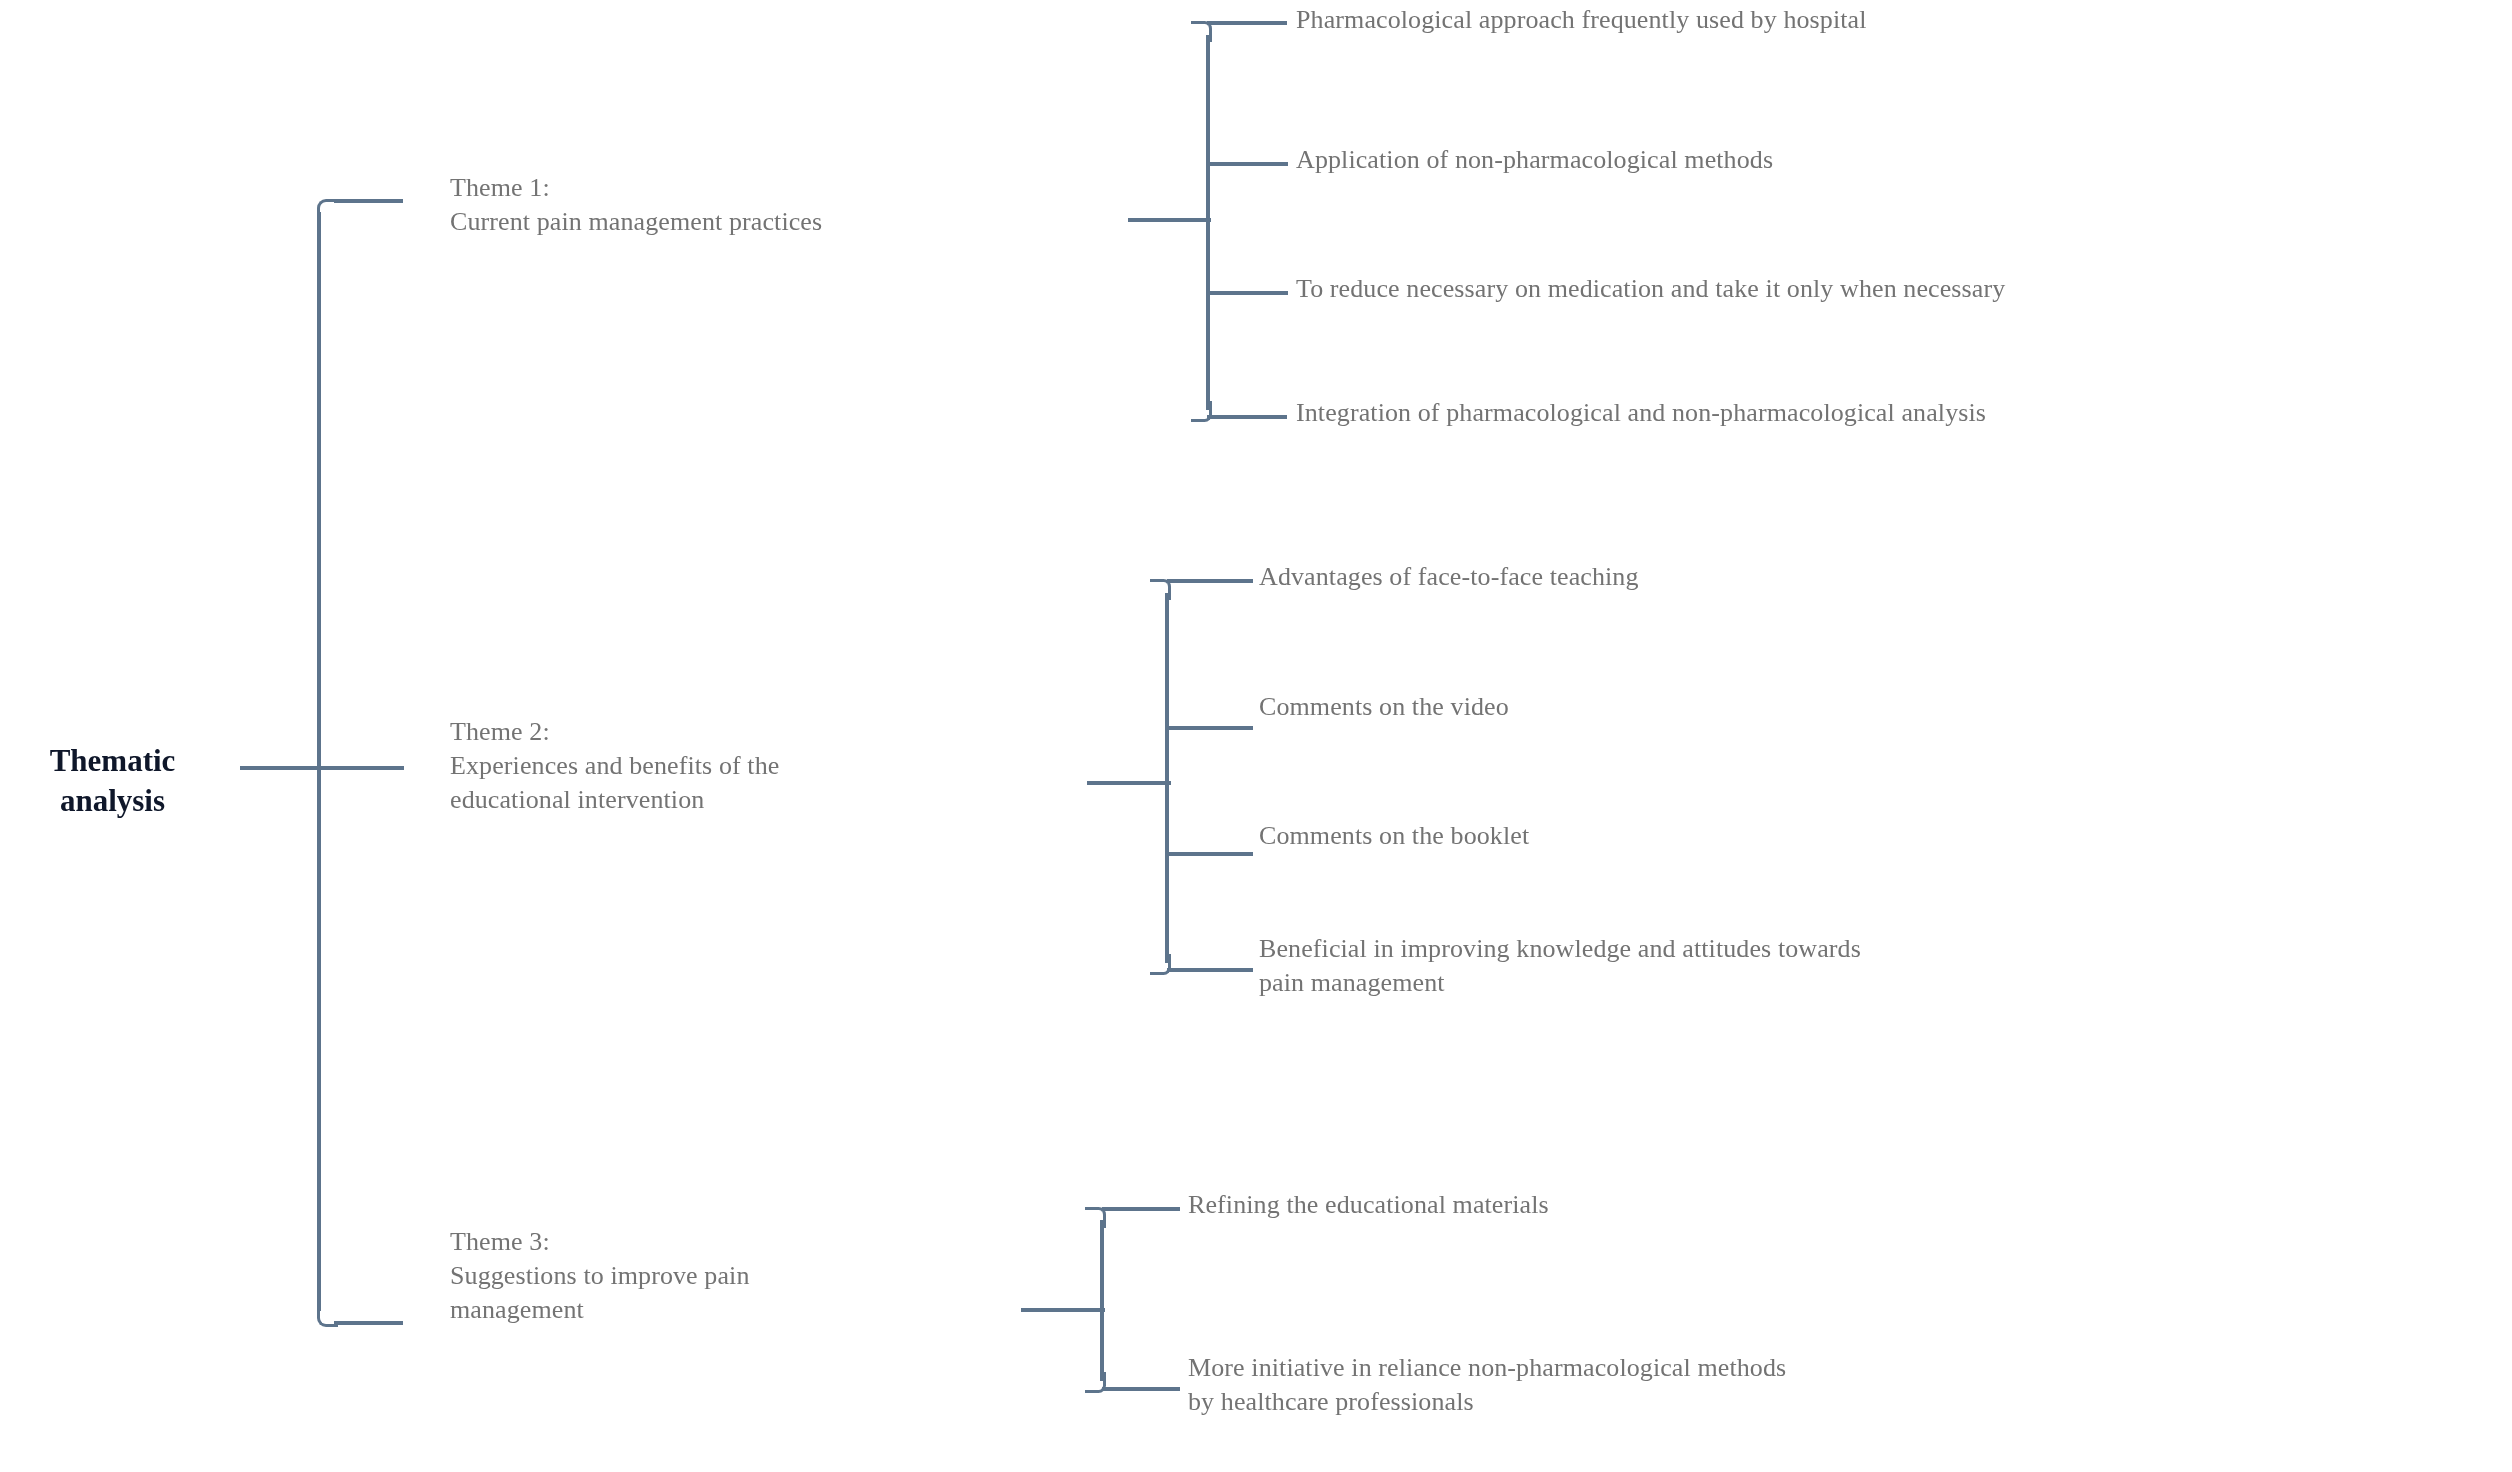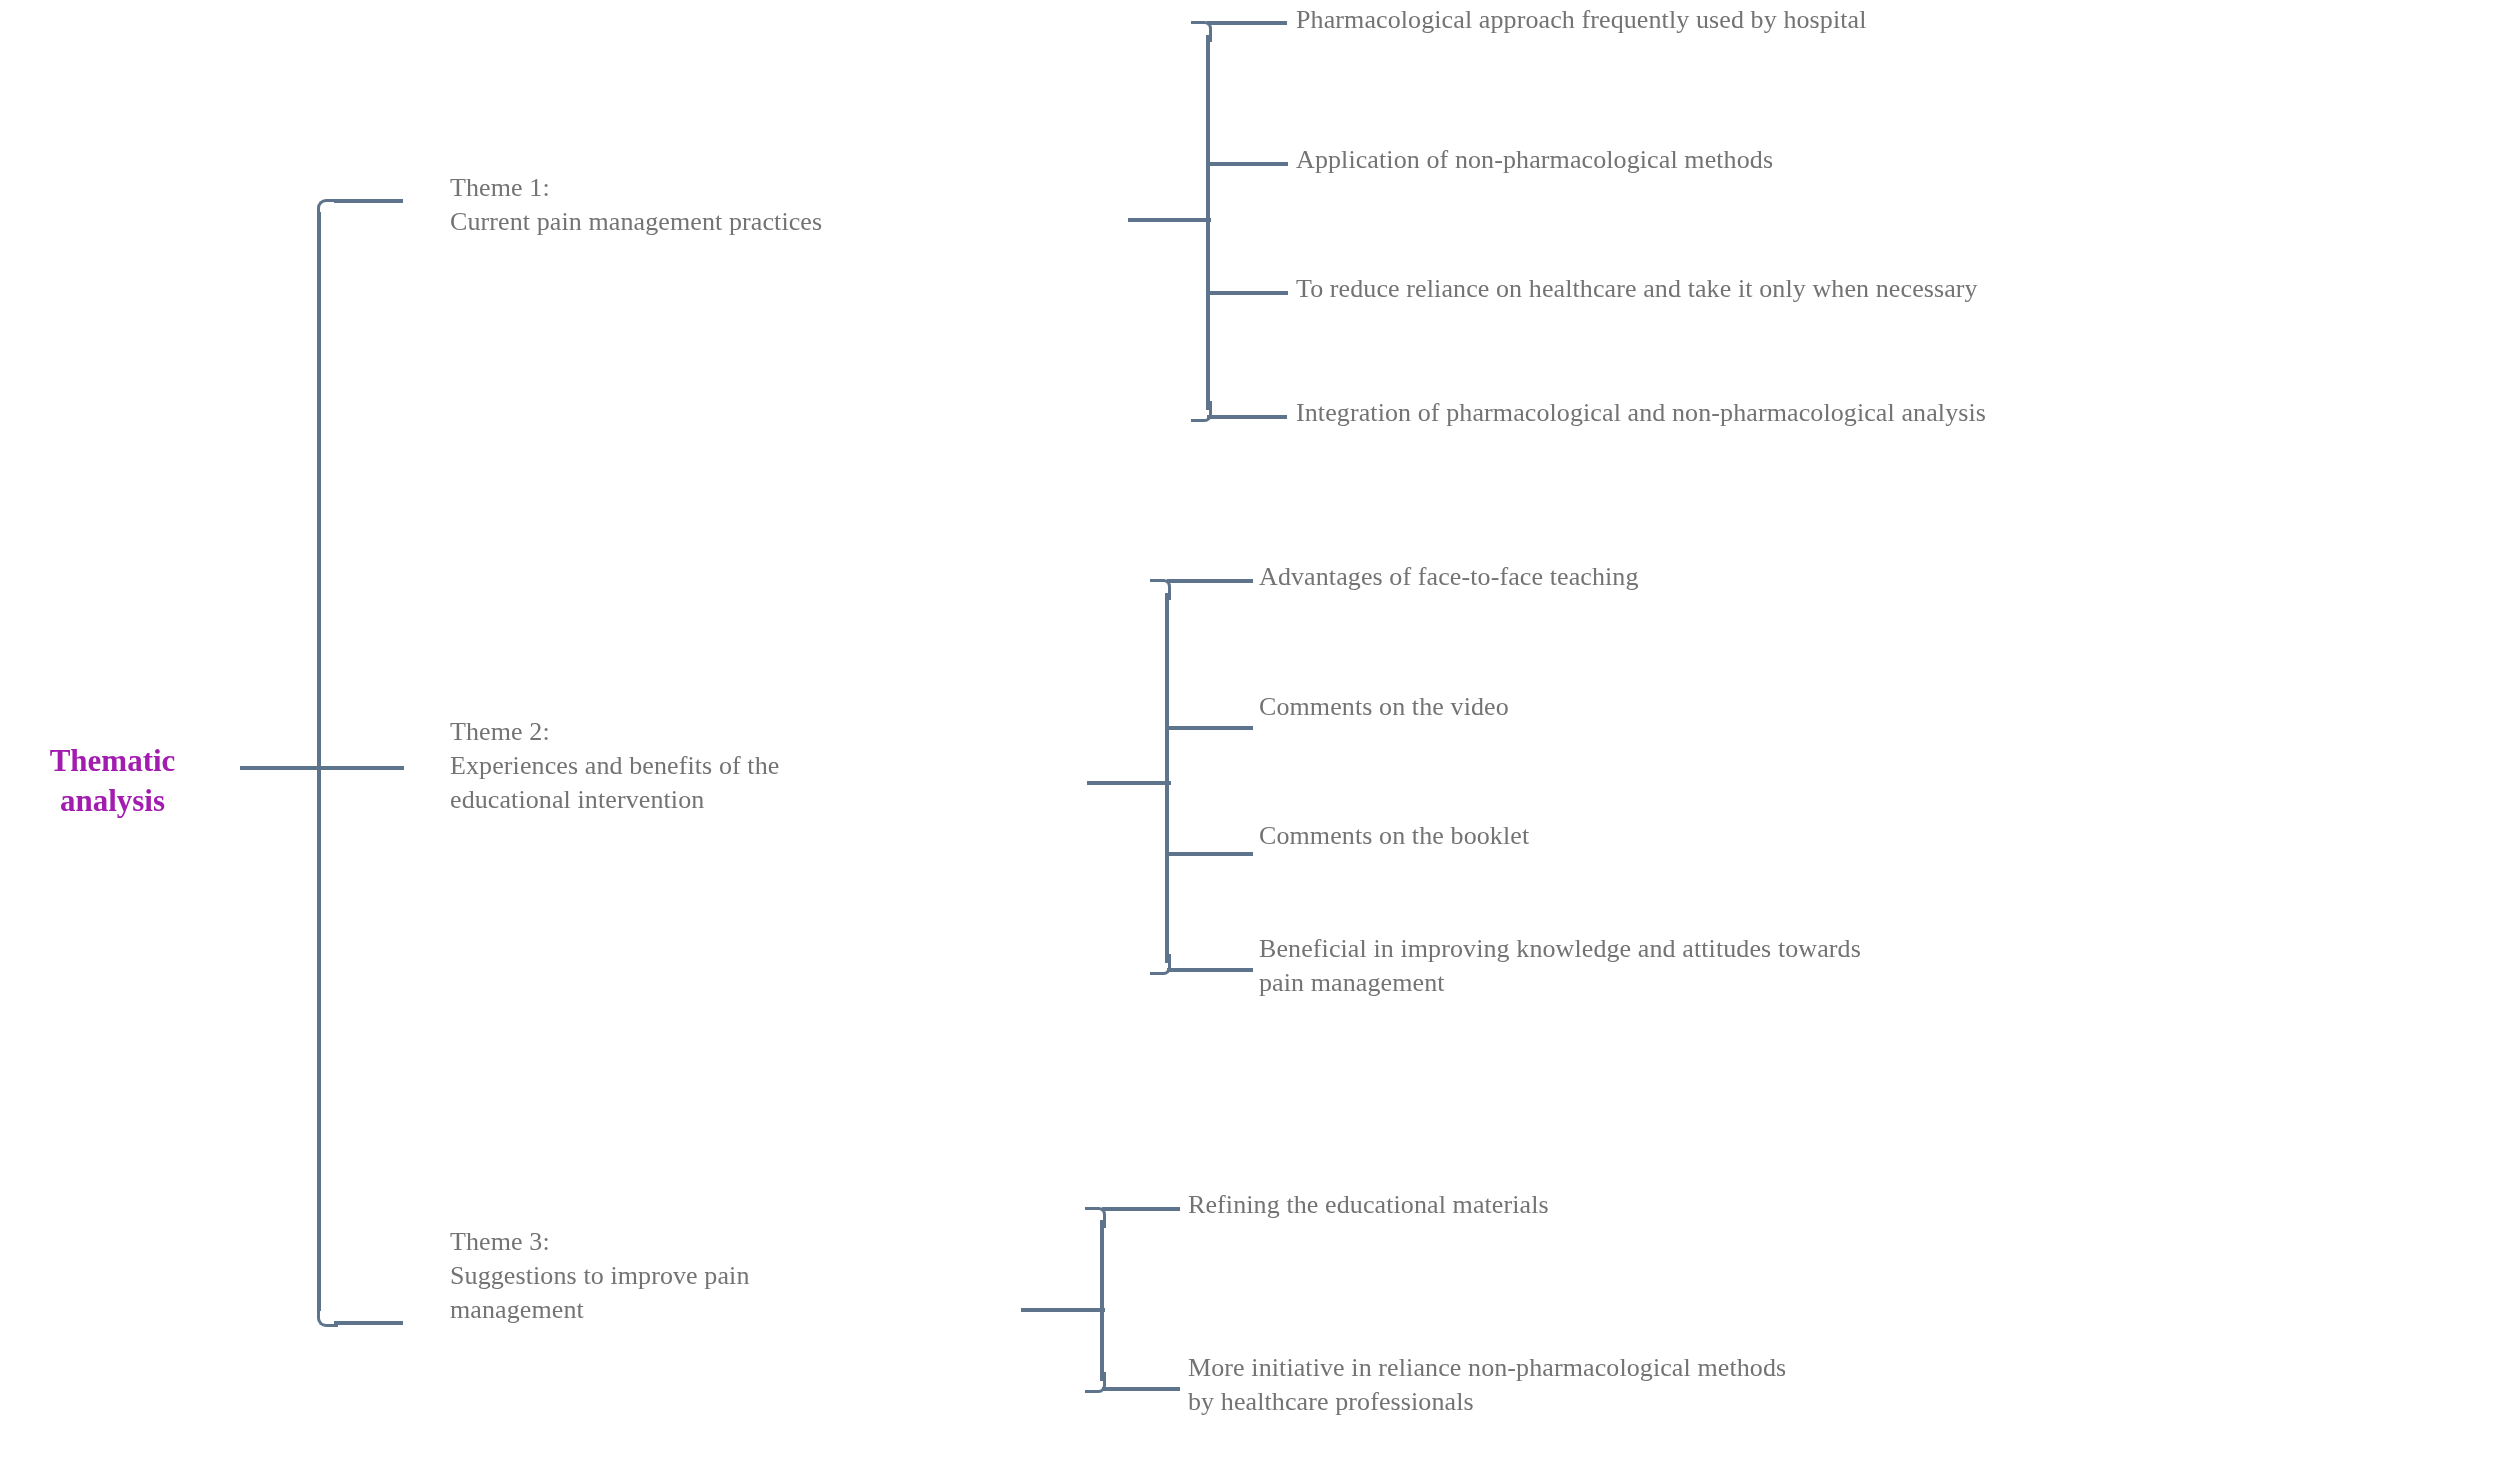--- a/index.html
+++ b/index.html
@@ -18,21 +18,21 @@
   .node-text {
     position: absolute;
     color: #737373;
     font-size: 26px;
     line-height: 1.30;
     white-space: pre-line;
     letter-spacing: 0.1px;
   }
   .root-label {
     position: absolute;
-    color: #a21caf;
+    color: #0f172a;
     font-weight: bold;
     font-size: 31px;
     line-height: 1.30;
     text-align: center;
     white-space: pre-line;
   }
   .connector {
     position: absolute;
     background: #5d748c;
   }
@@ -96,21 +96,21 @@
 
   <div class="connector h-line" style="left:1206px; top:162px; width:82px;"></div>
 
   <div class="connector h-line" style="left:1206px; top:291px; width:82px;"></div>
 
   <div class="corner elbow-br" style="left:1191px; top:401px; width:18px; height:18px;"></div>
   <div class="connector h-line" style="left:1207px; top:415px; width:80px;"></div>
 
   <div class="node-text" style="left:1296px; top:3px; width:1171px;">Pharmacological approach frequently used by hospital</div>
   <div class="node-text" style="left:1296px; top:143px; width:1171px;">Application of non-pharmacological methods</div>
-  <div class="node-text" style="left:1296px; top:272px; width:1201px;">To reduce reliance on healthcare and take it only when necessary</div>
+  <div class="node-text" style="left:1296px; top:272px; width:1201px;">To reduce necessary on medication and take it only when necessary</div>
   <div class="node-text" style="left:1296px; top:396px; width:1208px;">Integration of pharmacological and non-pharmacological analysis</div>
 
   <div class="node-text" style="left:450px; top:715px; width:660px;">Theme 2:
 Experiences and benefits of the
 educational intervention</div>
 
   <div class="connector h-line" style="left:1087px; top:781px; width:84px;"></div>
 
   <div class="corner elbow-tr" style="left:1150px; top:579px; width:18px; height:18px;"></div>
   <div class="connector h-line" style="left:1167px; top:579px; width:86px;"></div>

